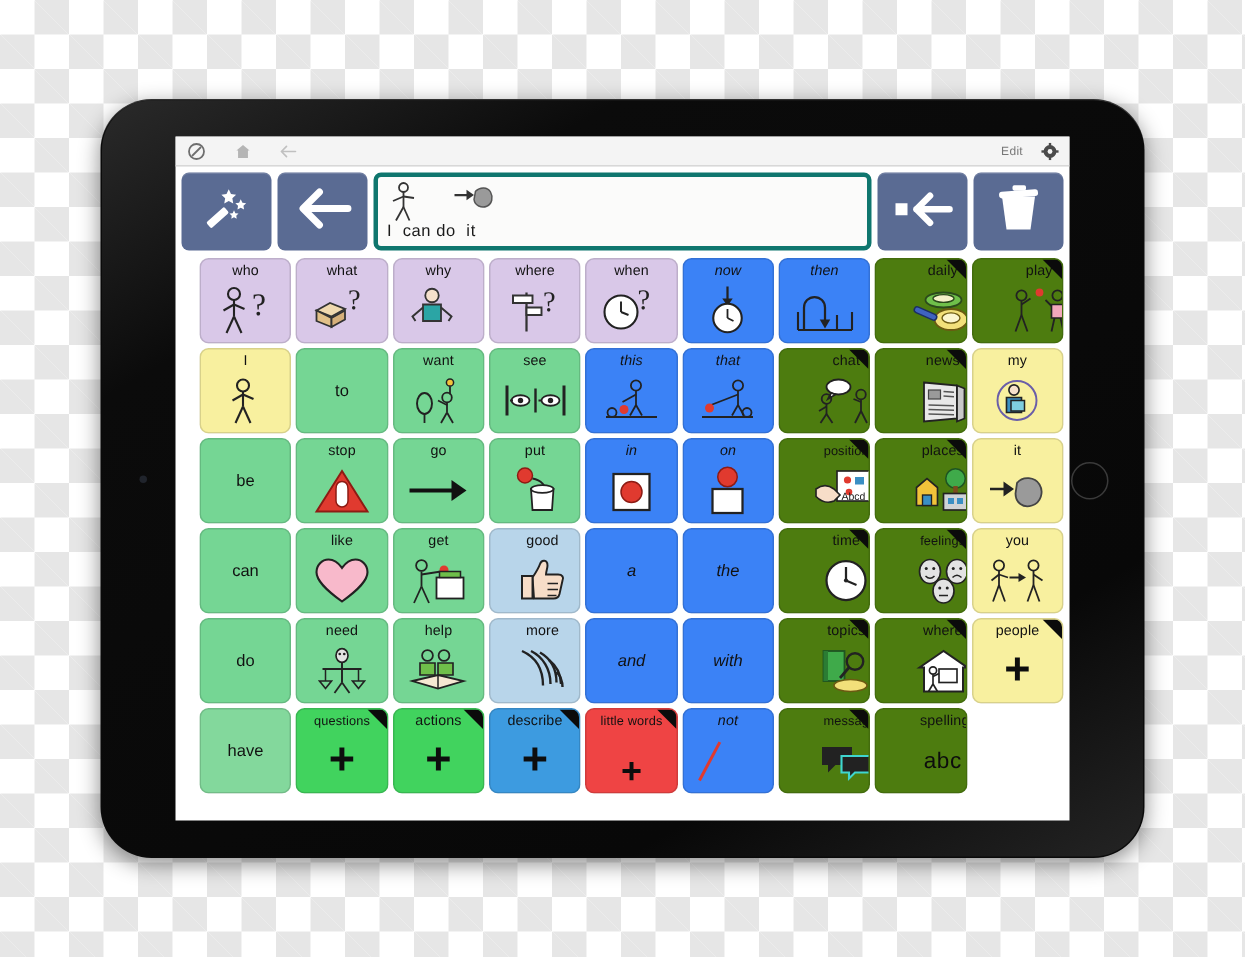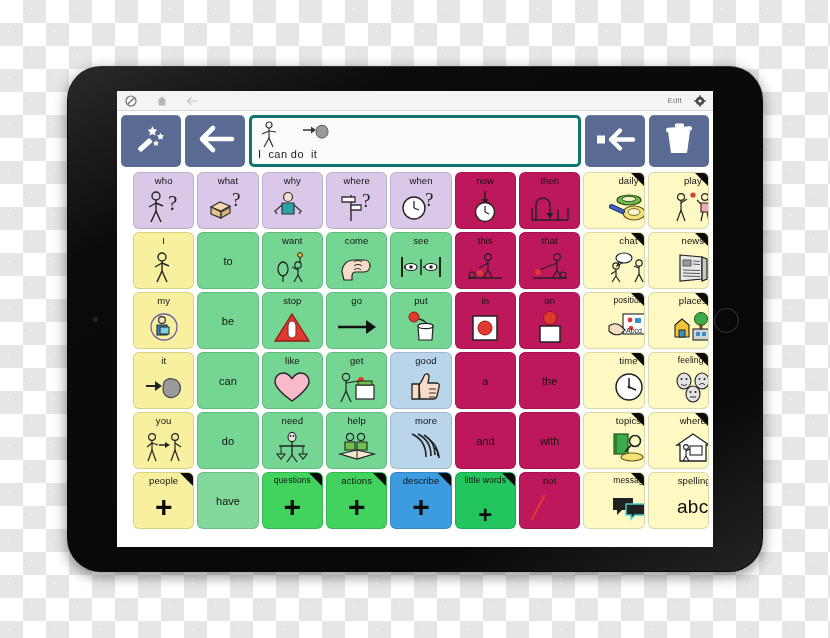--- a/index.html
+++ b/index.html
@@ -68,36 +68,36 @@
     max-width:100%;letter-spacing:.1px;}
   .cell .lab.two{font-size:8.5px;line-height:9.5px;}
   .cell .art{flex:1;display:flex;align-items:center;justify-content:center;width:100%;}
   .cell.center-only .art{font-size:11px;color:#111;}
   .cell .midword{font-size:11px;color:#111;}
   .fold:after{
     content:"";position:absolute;right:0;top:0;width:0;height:0;
     border-top:13px solid #0b0b0b;border-left:13px solid transparent;
   }
   .plus{font-size:30px;line-height:26px;font-weight:bold;color:#0d0d0d;}
-  .abc{font-size:19px;color:#0d0d0d;letter-spacing:.4px;}
+  .abc{font-size:15px;color:#0d0d0d;letter-spacing:.4px;}
   .slash{width:100%;height:100%;position:relative;}
   .slash:before{content:"";position:absolute;left:28%;top:16%;width:2px;height:70%;
     background:#e03a2f;transform:rotate(28deg);transform-origin:center;}
 
   
   .c-lav   {background:#d9c8e8;}
-  .c-white {background:#be185d;}
-  .c-teal  {background:#fef9c3;padding-left:29px;}
+  .c-white {background:#3b82f6;font-style:italic;}
+  .c-teal  {background:#4d7c0f;padding-left:29px;}
   .c-yell  {background:#f8f09f;}
   .c-green {background:#75d694;}
   .c-lgreen{background:#83d89c;}
   .c-blue  {background:#b8d5ea;padding-left:10px;}
   .c-bgreen{background:#41d35e;}
   .c-bblue {background:#3d9be0;}
-  .c-wplus {background:#22c55e;gap:16px;}
+  .c-wplus {background:#ef4444;gap:16px;}
 
   svg{overflow:visible;}
 </style>
 </head>
 <body>
 
 <div class="stage">
   <div class="tablet">
     <div class="lens"></div>
     <div class="homebtn"></div>
@@ -345,29 +345,20 @@
                 <line x1="26" y1="17" x2="26" y2="24" stroke="#222" stroke-width="1.2"></line>
                 <line x1="26" y1="19" x2="20" y2="16" stroke="#222" stroke-width="1.2"></line>
                 <line x1="26" y1="24" x2="22" y2="31" stroke="#222" stroke-width="1.2"></line>
                 <line x1="26" y1="24" x2="30" y2="31" stroke="#222" stroke-width="1.2"></line>
                 <ellipse cx="11" cy="18" rx="5" ry="7" fill="none" stroke="#222" stroke-width="1.3"></ellipse>
                 <line x1="11" y1="25" x2="11" y2="31" stroke="#222" stroke-width="1.2"></line>
               </svg>
           </div>
         </div>
         <div class="cell c-green">
-          <div class="lab">come</div>
-          <div class="art">
-            <svg width="42" height="30" viewBox="0 0 42 30">
-                <path d="M6 20c0-7 5-12 12-12h10c4 0 6 3 6 6s-2 6-6 6H20c-3 0-4 2-4 4v4H8z" fill="#f7ddc8" stroke="#222" stroke-width="1.2"></path>
-                <path d="M18 10c2-2 6-2 8 0M18 14c2-2 6-2 8 0M18 18c2-2 5-2 7 0" fill="none" stroke="#222" stroke-width="1"></path>
-              </svg>
-          </div>
-        </div>
-        <div class="cell c-green">
           <div class="lab">see</div>
           <div class="art">
             <svg width="44" height="26" viewBox="0 0 44 26">
                 <line x1="3" y1="3" x2="3" y2="23" stroke="#222" stroke-width="2"></line>
                 <line x1="41" y1="3" x2="41" y2="23" stroke="#222" stroke-width="2"></line>
                 <line x1="22" y1="5" x2="22" y2="21" stroke="#222" stroke-width="1.6"></line>
                 <ellipse cx="12" cy="13" rx="6" ry="3.5" fill="#fff" stroke="#222" stroke-width="1.2"></ellipse>
                 <circle cx="12" cy="13" r="1.8" fill="#222"></circle>
                 <ellipse cx="32" cy="13" rx="6" ry="3.5" fill="#fff" stroke="#222" stroke-width="1.2"></ellipse>
                 <circle cx="32" cy="13" r="1.8" fill="#222"></circle>

